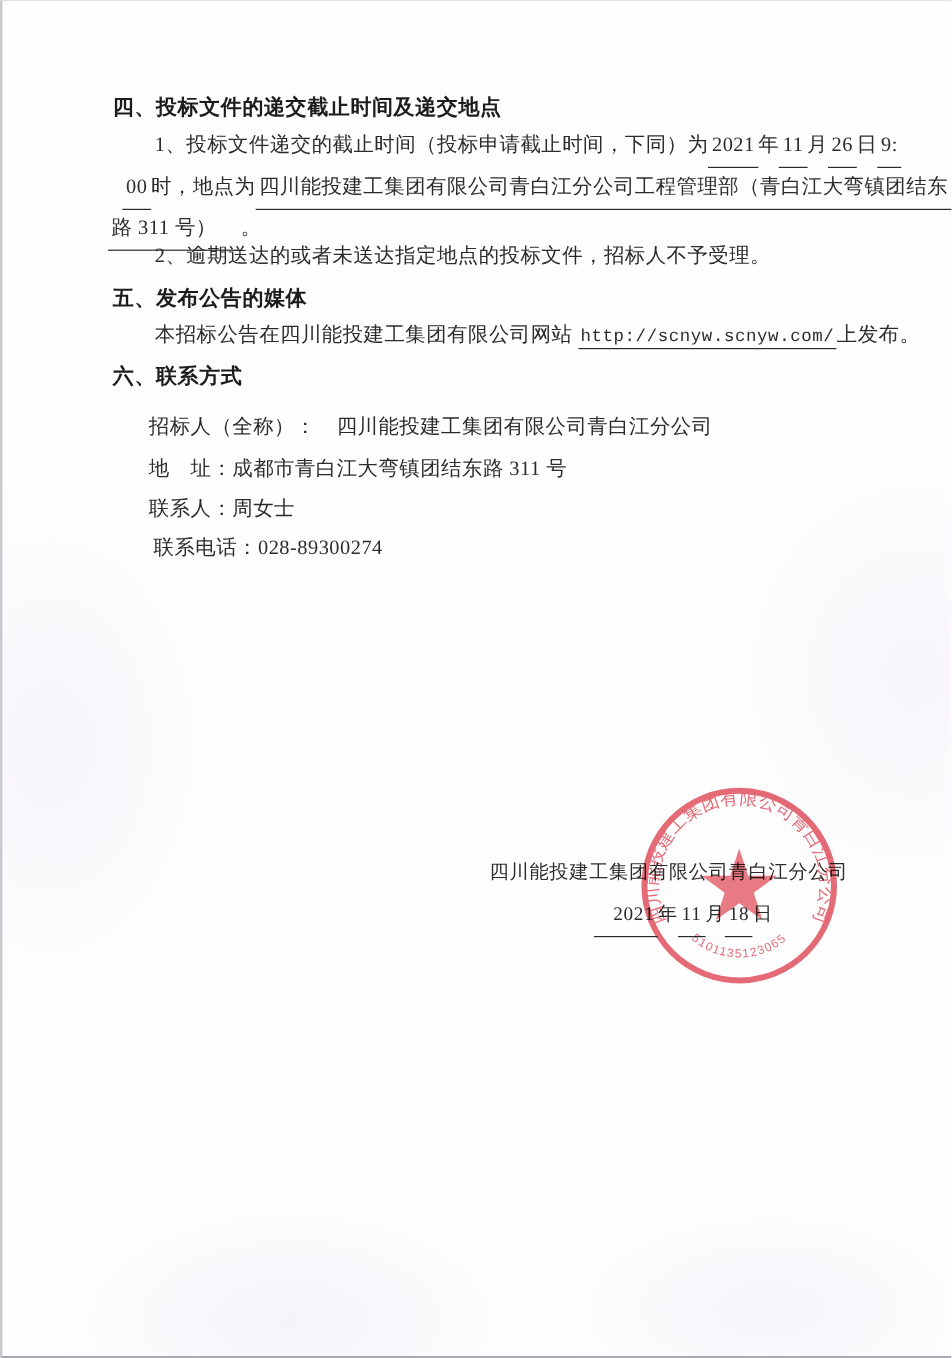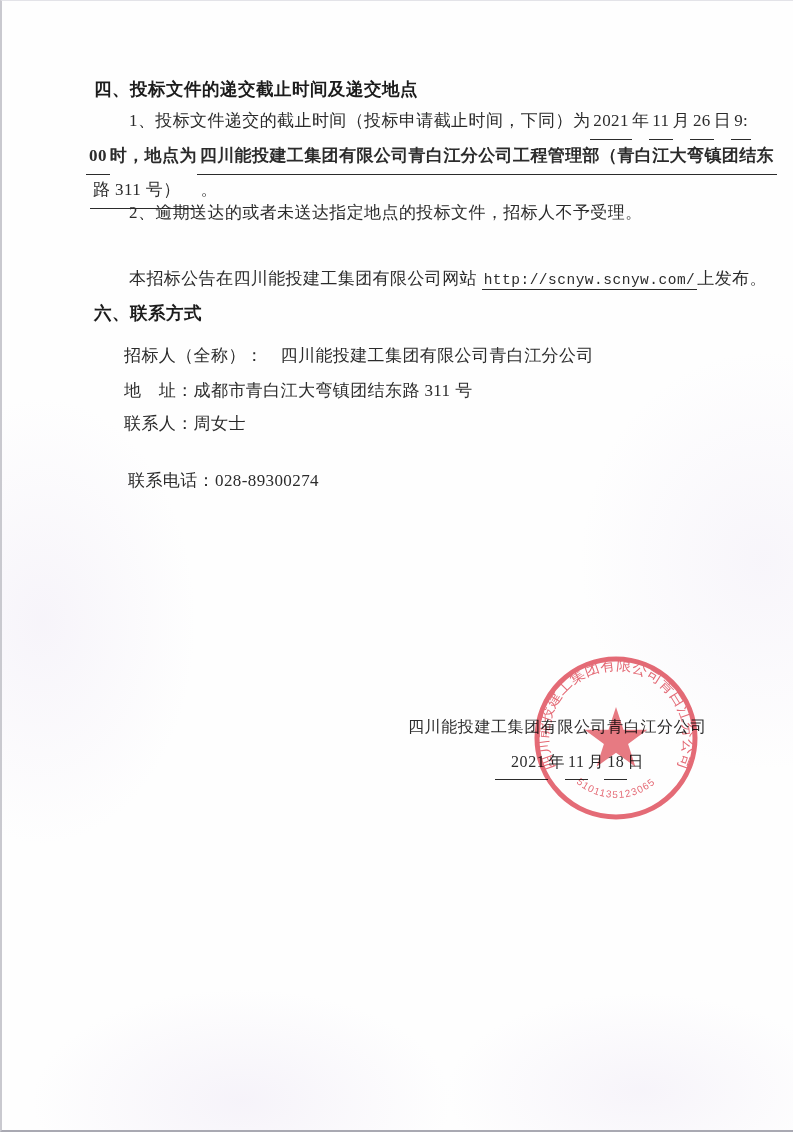--- a/index.html
+++ b/index.html
@@ -52,42 +52,43 @@
 <body>
 
 <div class="page">
 
   <div class="abs h" style="left:92px;top:76px;text-align:right;">四、投标文件的递交截止时间及递交地点</div>
 
   <div class="abs t" style="left:127px;top:108px;">
     <span>1、投标文件递交的截止时间（投标申请截止时间，下同）为</span><span class="uf">2021</span><span>年</span><span class="uf">11</span><span>月</span><span class="uf">26</span><span>日</span><span class="uf">9:</span>
   </div>
 
-  <div class="abs t" style="left:84px;top:143px;font-weight:bold;">
+  <div class="abs t" style="left:100px;top:143px;">
     <span class="uf">00</span><span>时，地点为</span><span class="uf">四川能投建工集团有限公司青白江分公司工程管理部（青白江大弯镇团结东</span>
   </div>
 
   <div class="abs t" style="left:88px;top:177px;">
     <span class="uf pad-r">路 311 号）</span><span>。</span>
   </div>
 
   <div class="abs t" style="left:127px;top:200px;">2、逾期送达的或者未送达指定地点的投标文件，招标人不予受理。</div>
 
+  <div class="abs h" style="left:92px;top:235px;">五、发布公告的媒体</div>
 
   <div class="abs t" style="left:127px;top:266px;">
     <span>本招标公告在四川能投建工集团有限公司网站</span>
     <span class="url">http://scnyw.scnyw.com/</span><span>上发布。</span>
   </div>
 
   <div class="abs h" style="left:92px;top:300px;">六、联系方式</div>
 
   <div class="abs t" style="left:122px;top:343px;">招标人（全称）：　四川能投建工集团有限公司青白江分公司</div>
   <div class="abs t" style="left:122px;top:378px;">地　址：成都市青白江大弯镇团结东路 311 号</div>
   <div class="abs t" style="left:122px;top:411px;">联系人：周女士</div>
-  <div class="abs t" style="left:126px;top:444px;margin-top:24px;">联系电话：028-89300274</div>
+  <div class="abs t" style="left:126px;top:444px;">联系电话：028-89300274</div>
 
   <div class="abs sig" style="left:406px;top:716px;">四川能投建工集团有限公司青白江分公司</div>
 
   <div class="abs sig" style="left:493px;top:751px;">
     <span class="uf pad-l">2021</span><span>年</span><span class="uf">11</span><span>月</span><span class="uf">18</span><span>日</span>
   </div>
 
   <div class="stamp-wrap">
     <svg width="172" height="172" viewBox="0 0 172 172">
       <defs>

